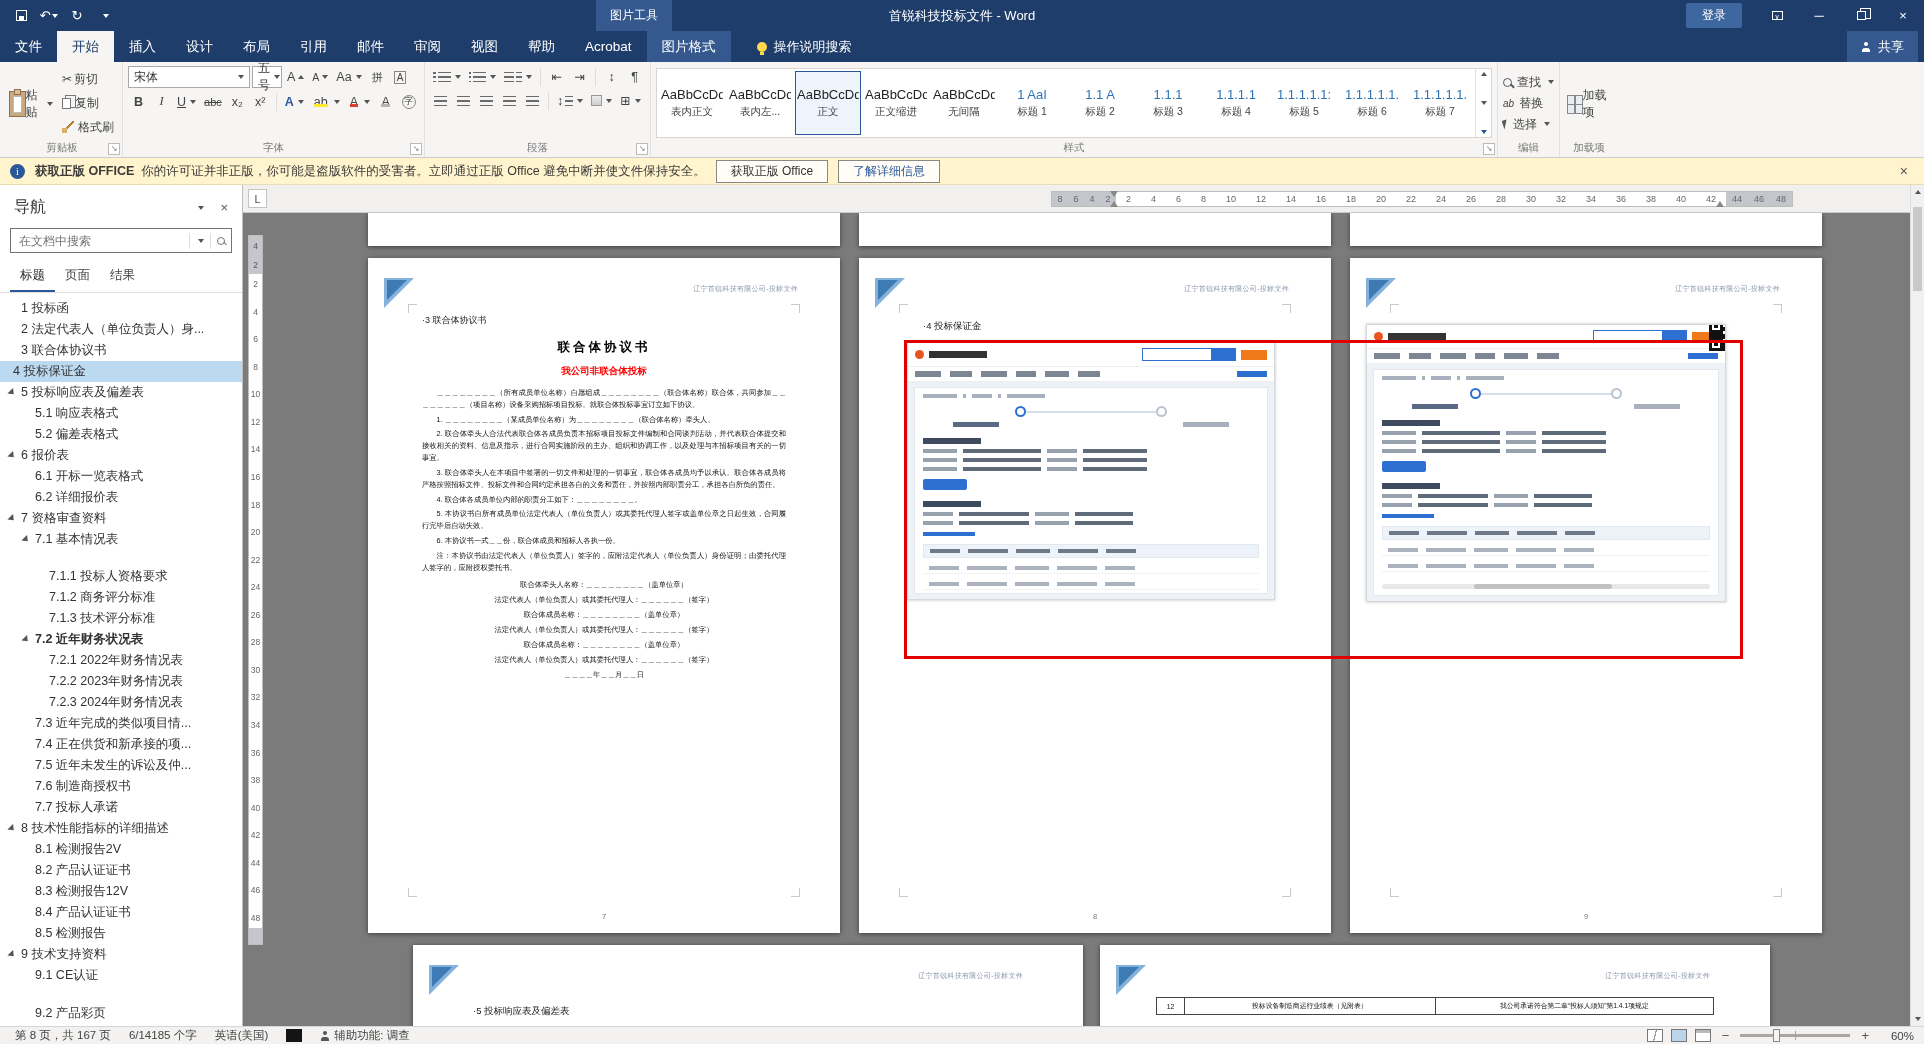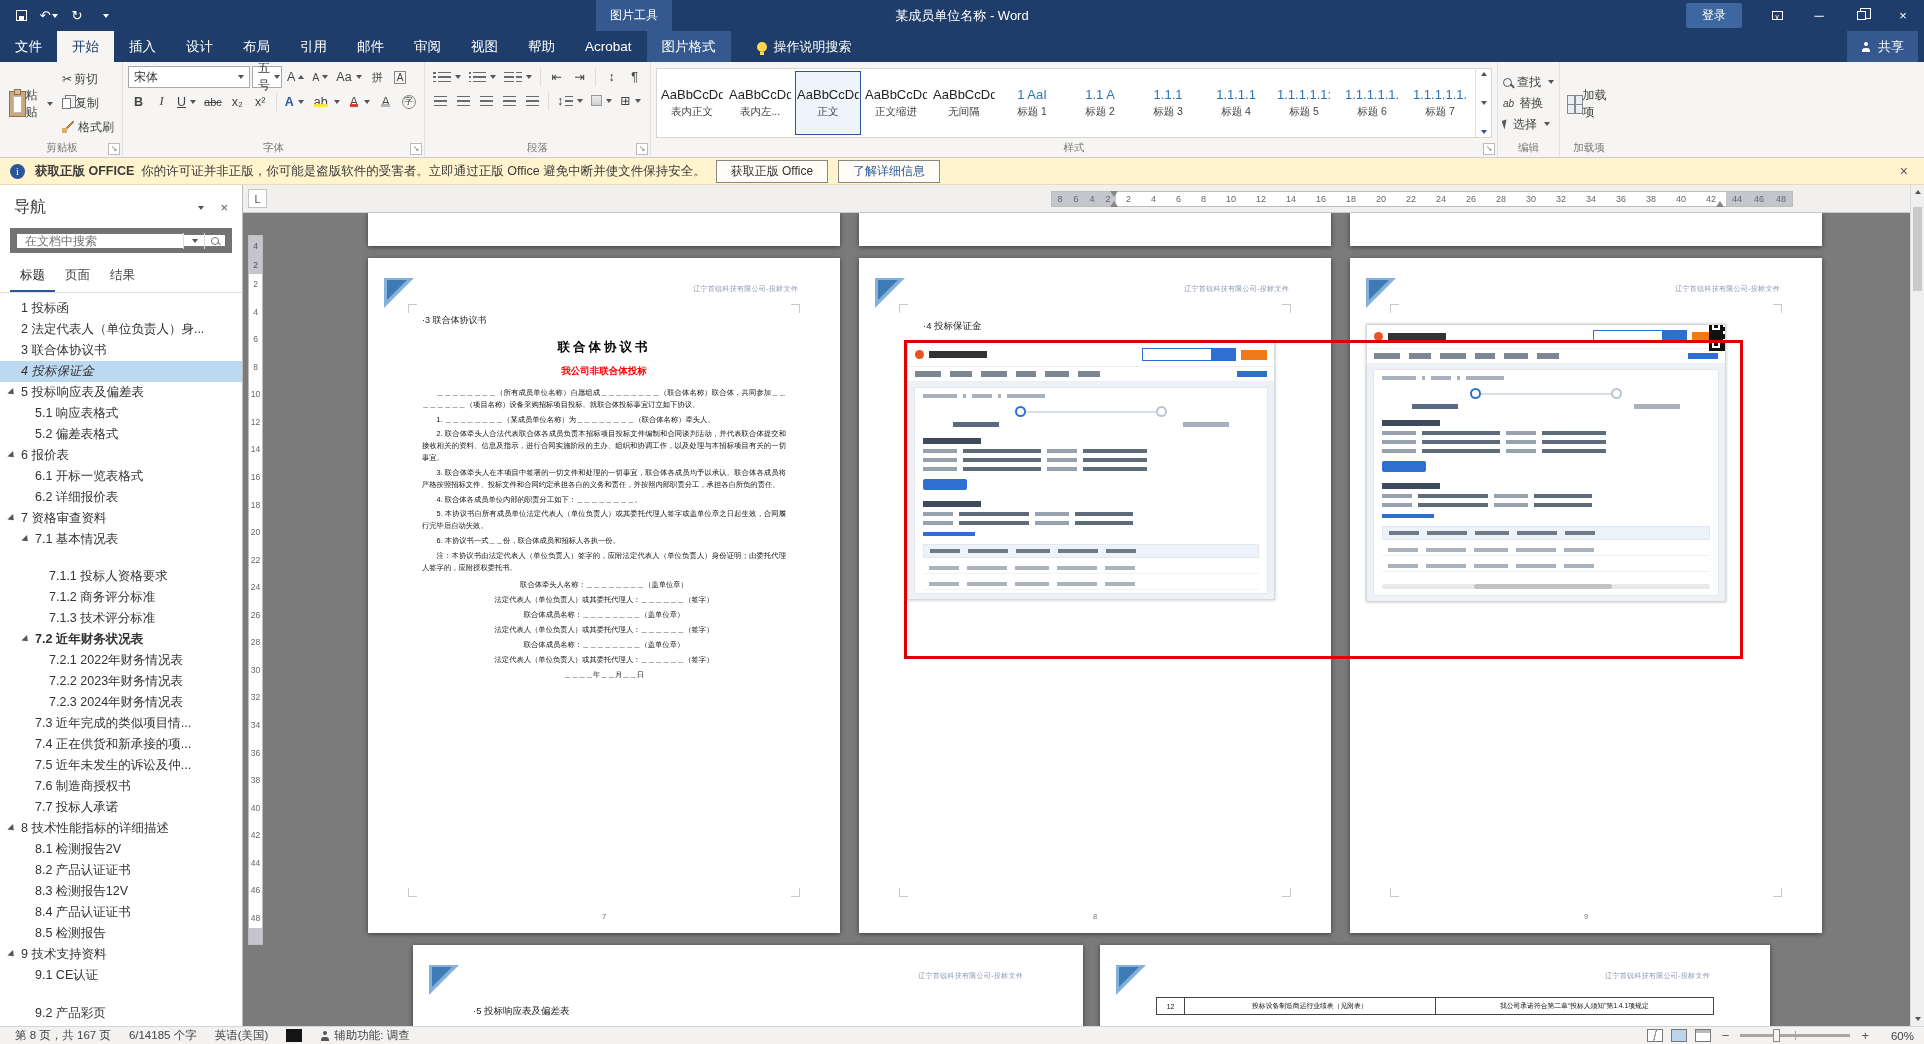--- a/index.html
+++ b/index.html
@@ -98,21 +98,21 @@
 #licensebar{position:absolute;top:158px;left:0;right:0;height:27px;background:#fff4ce;display:flex;align-items:center;gap:10px;padding:0 10px;font-size:12.5px;color:#3b3a39;border-bottom:1px solid #e6dcb5;z-index:27}
 .i-info{width:15px;height:15px;border-radius:50%;background:#2b579a;color:#fff;font-size:10px;display:flex;align-items:center;justify-content:center;font-family:"Liberation Serif",serif;flex:none}
 .lic-btn{border:1px solid #8a8886;background:#fffdf5;padding:2px 14px;font-size:12px;color:#333;white-space:nowrap}
 .lic-btn.blue{color:#2b579a}
 .lic-close{margin-left:auto;font-size:14px;color:#555;padding:0 6px}
 
 
 #navpane{position:absolute;top:185px;left:0;width:243px;bottom:18px;background:#fff;border-right:1px solid #bdbdbd;display:flex;flex-direction:column;overflow:hidden;z-index:5}
 .nav-head{display:flex;align-items:center;padding:12px 14px 6px;font-size:16px;color:#3b3a39}
 .nav-head .hsp{margin-left:auto;display:flex;align-items:center;gap:16px;color:#555;font-size:13px}
-.nav-search{margin:4px 10px 2px;display:flex;align-items:center;border:7px solid #737373;background:#fff;height:25px}
+.nav-search{margin:4px 10px 2px;display:flex;align-items:center;border:1px solid #737373;background:#fff;height:25px}
 .nav-search input{flex:1;border:none;outline:none;padding:0 8px;font-size:12px;color:#555;font-family:inherit;min-width:0}
 .ns-div{width:1px;height:16px;background:#ddd}
 .ns-seg{padding:0 6px;display:flex;align-items:center}
 .i-mag2{width:8px;height:8px;border:1.4px solid #777;border-radius:50%;position:relative}
 .i-mag2::after{content:'';position:absolute;width:4px;height:1.4px;background:#777;transform:rotate(45deg);right:-3px;bottom:-1px}
 .nav-tabs{display:flex;padding:8px 10px 0;border-bottom:1px solid #e1dfdd;font-size:12.5px;color:#444}
 .ntab{padding:4px 10px 6px}
 .ntab.sel{border-bottom:2px solid #2b579a;color:#1f1e1d}
 #nav-list{flex:1;overflow:hidden;padding-top:5px}
 .nitem{display:flex;align-items:center;height:21px;font-size:12.5px;color:#333;white-space:nowrap;overflow:hidden}
@@ -222,21 +222,21 @@
           <span class="car w"></span>
         </div>
       <div class="qbtn">
           <span>↻</span>
         </div>
       <div class="qbtn">
           <span class="car w"></span>
         </div>
     </div>
     <div class="pt-box">图片工具</div>
-    <div class="win-title">某成员单位名称 - Word</div>
+    <div class="win-title">首锐科技投标文件 - Word</div>
     <div class="tb-right">
       <div class="signin">登录</div>
       <div class="winbtn">
           <span class="i-rdo">
             <span>∨</span>
           </span>
         </div>
       <div class="winbtn">
           <span>─</span>
         </div>
@@ -583,21 +583,21 @@
           <span>1 投标函</span>
         </div>
         <div class="nitem" style="padding-left: 8px;">
           <span class="tri ph"></span>
           <span>2 法定代表人（单位负责人）身...</span>
         </div>
         <div class="nitem" style="padding-left: 8px;">
           <span class="tri ph"></span>
           <span>3 联合体协议书</span>
         </div>
-        <div class="nitem sel" style="padding-left: 8px; font-style: italic;">
+        <div class="nitem sel" style="">
           <span class="tri ph"></span>
           <span>4 投标保证金</span>
         </div>
         <div class="nitem" style="padding-left: 8px;">
           <span class="tri"></span>
           <span>5 投标响应表及偏差表</span>
         </div>
         <div class="nitem" style="padding-left: 22px;">
           <span class="tri ph"></span>
           <span>5.1 响应表格式</span>

